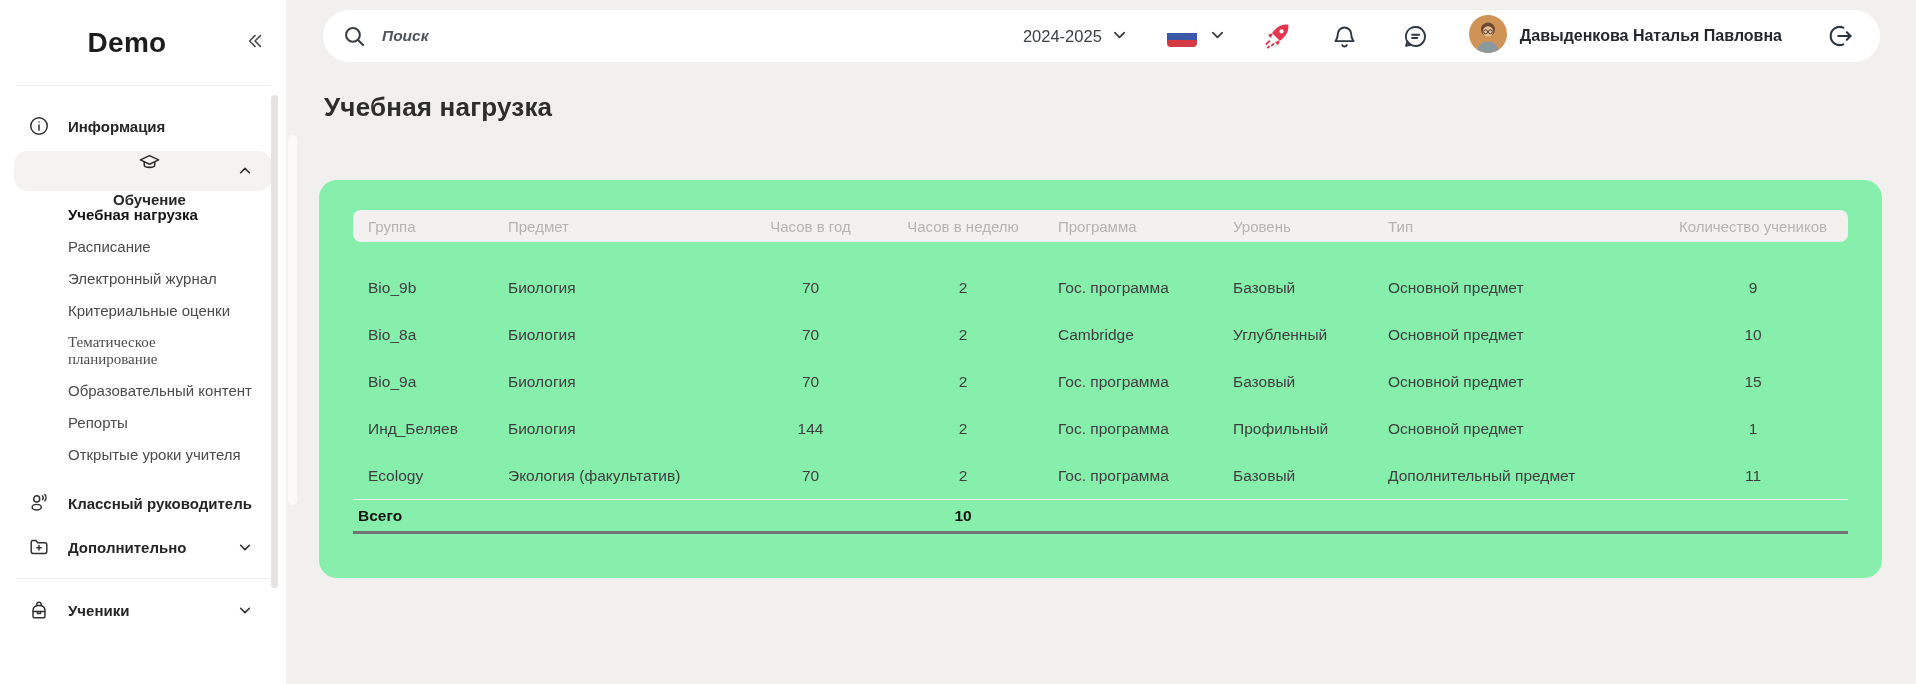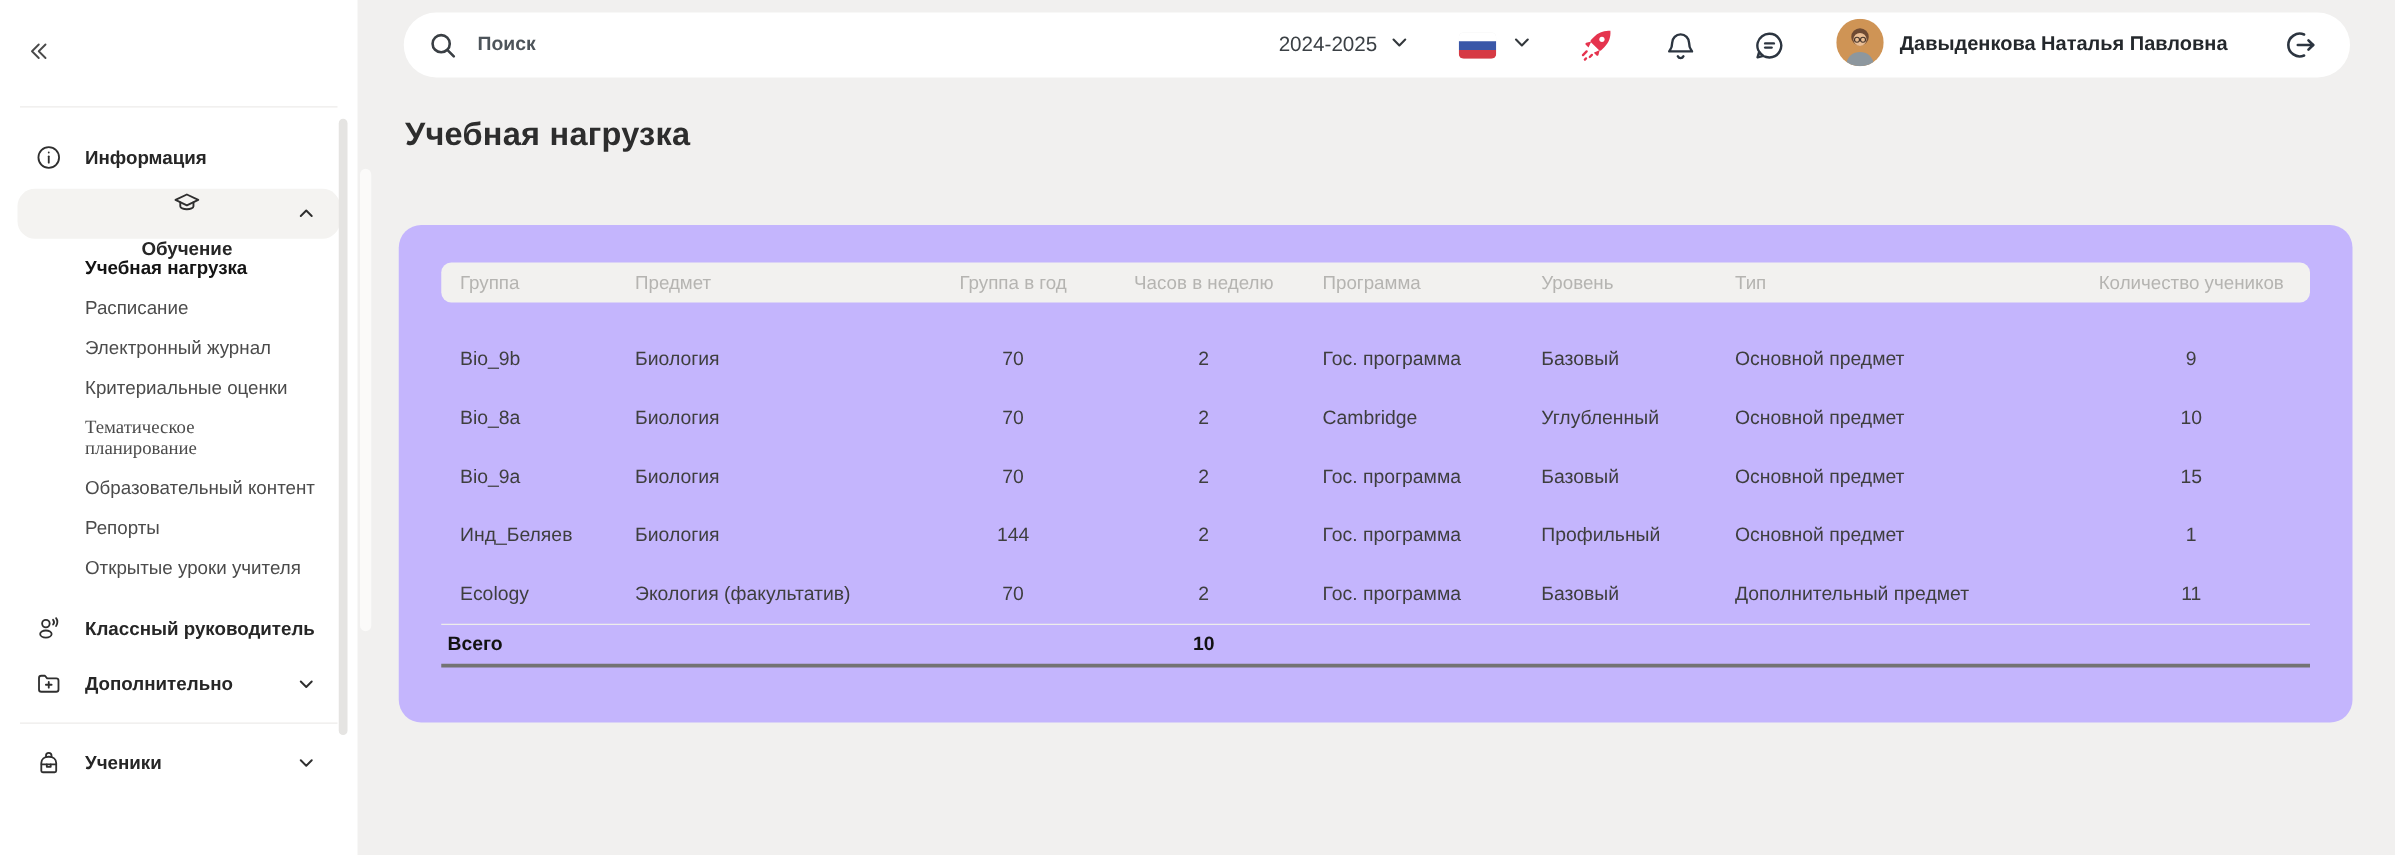--- a/index.html
+++ b/index.html
@@ -27,37 +27,37 @@
   .submenu .sub-item.active { font-weight:700; color:#141414; }
   .side-divider { height:1px; background:#edecea; margin:9px 16px; }
   .side-scroll { position:absolute; top:95px; right:8px; width:7px; height:493px; background:#e5e4e2; border-radius:4px; }
   
   .main { position:absolute; left:286px; right:0; top:0; bottom:0; }
   .main-scroll { position:absolute; left:2px; top:135px; width:9px; height:370px; background:#fbfaf9; border-radius:5px; }
   
   .topbar { position:absolute; left:37px; right:36px; top:10px; height:52px; background:#fff; border-radius:26px;
             display:flex; align-items:center; padding:0 26px 0 19px; }
   .search-zone { display:flex; align-items:center; gap:15px; flex:1; min-width:0; }
-  .search-input { border:none; outline:none; flex:1; font-family:inherit; font-size:15.5px; font-weight:700; color:#33383c; background:transparent; }
+  .search-input { border:none; outline:none; flex:1; font-family:inherit; font-size:15.5px; font-weight:700; color:#33383c; background:transparent;font-style:italic; }
   .search-input::placeholder { color:#4d545a; font-weight:700; opacity:1; }
   .year-select { display:flex; align-items:flex-end; gap:10px; margin-right:40px; cursor:pointer; }
   .year-label { font-size:16.5px; font-weight:500; color:#3b4045; }
   .lang-select { display:flex; align-items:center; gap:13px; margin-right:38px; cursor:pointer; }
   .flag { width:30px; height:21px; border-radius:4px; overflow:hidden; box-shadow:inset 0 0 0 1px rgba(0,0,0,.10); }
   .flag div { height:7px; }
   .tb-icon { display:flex; align-items:center; cursor:pointer; }
   .rocket-btn { margin-right:40px; }
   .bell-btn { margin-right:44px; }
   .chat-btn { margin-right:40px; }
   .user-chip { display:flex; align-items:center; gap:13px; cursor:pointer; }
   .user-name { font-size:16px; font-weight:700; color:#24282c; white-space:nowrap; }
   .logout-btn { margin-left:44px; }
   
   .page-title { position:absolute; left:38px; top:92px; font-size:26px; font-weight:800; color:#2d2d2d; letter-spacing:.2px; }
-  .card { position:absolute; left:33px; right:34px; top:180px; height:398px; background:#c4b5fd; border-radius:18px; padding:30px 34px 0; }
+  .card { position:absolute; left:33px; right:34px; top:180px; height:398px; background:#86efac; border-radius:18px; padding:30px 34px 0; }
   .thead { display:flex; align-items:center; height:32px; background:#f2f1ef; border-radius:8px;
            font-size:15px; color:#b5b4b1; }
   .tbody { margin-top:22px; }
   .tr { display:flex; align-items:center; height:47px; font-size:15.5px; color:#3e3e3e; }
   .td, .th { overflow:hidden; white-space:nowrap; }
   .c1 { width:140px; padding-left:15px; }
   .c2 { width:245px; padding-left:15px; }
   .c3 { width:145px; text-align:center; }
   .c4 { width:160px; text-align:center; }
   .c5 { width:175px; padding-left:15px; }
@@ -67,20 +67,21 @@
   .total-row { display:flex; align-items:center; height:35px; border-top:1px solid #ededeb; border-bottom:3px solid #737373;
                font-size:15.5px; font-weight:700; color:#121212; }
   .total-label { width:530px; padding-left:5px; }
   .total-val { width:160px; text-align:center; }
 </style>
 </head>
 <body>
 
 <div class="sidebar">
   <div class="side-head">
+    <div class="logo">Demo</div>
     <div class="collapse-btn">
       <span class="icn">
         <svg width="18" height="18" viewBox="0 0 20 20" fill="none" stroke="#4a4a4a" stroke-width="1.7" stroke-linecap="round" stroke-linejoin="round">
           <polyline points="10,4 4,10 10,16"></polyline>
             <polyline points="16,4 10,10 16,16"></polyline>
         </svg>
       </span>
     </div>
   </div>
 
@@ -264,21 +265,21 @@
       </svg>
     </span>
   </div>
 
   <div class="page-title">Учебная нагрузка</div>
 
   <div class="card">
     <div class="thead">
       <div class="th c1">Группа</div>
       <div class="th c2">Предмет</div>
-      <div class="th c3">Группа в год</div>
+      <div class="th c3">Часов в год</div>
       <div class="th c4">Часов в неделю</div>
       <div class="th c5">Программа</div>
       <div class="th c6">Уровень</div>
       <div class="th c7">Тип</div>
       <div class="th c8">Количество учеников</div>
     </div>
 
     <div class="tbody">
       <div class="tr">
         <div class="td c1">Bio_9b</div>

